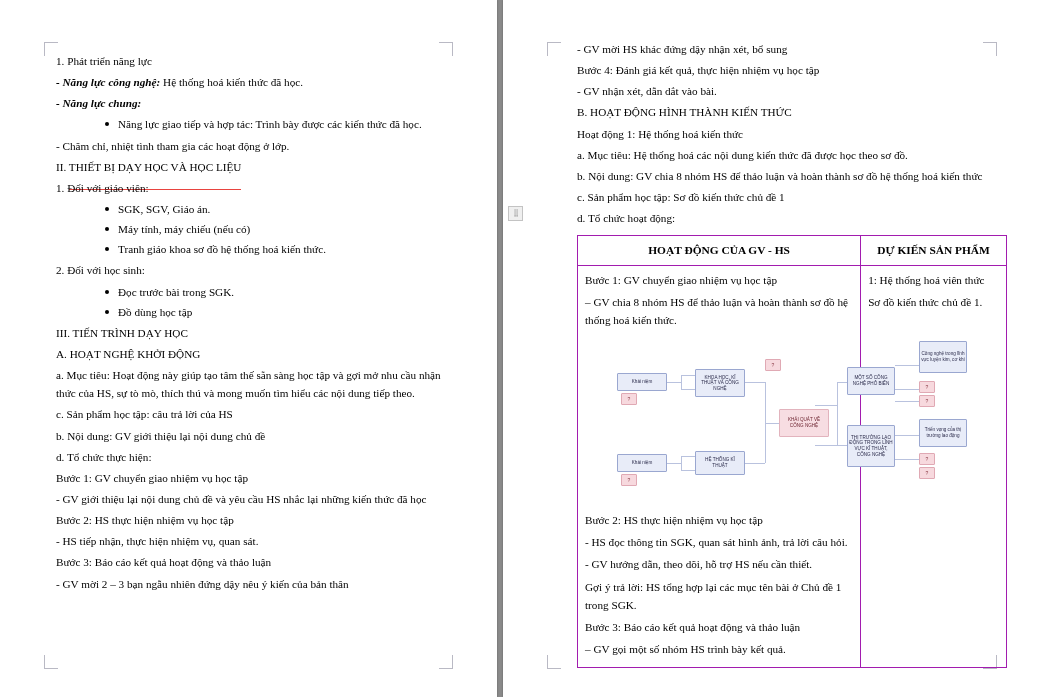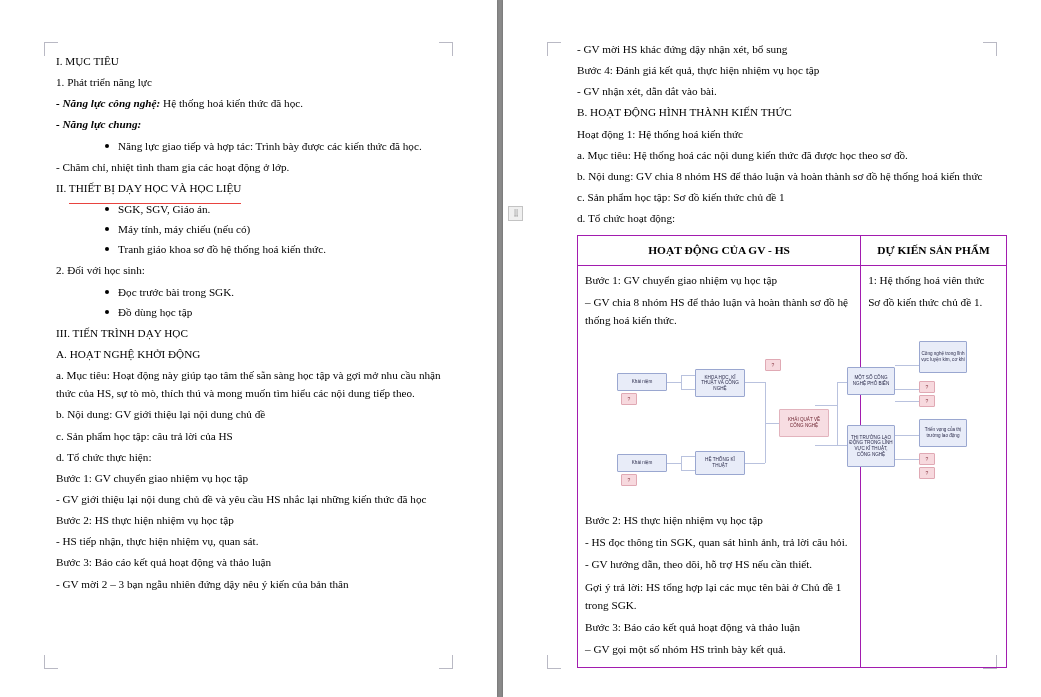--- a/index.html
+++ b/index.html
@@ -67,21 +67,21 @@
     font-weight: bold;
     font-size: 11.6px;
     letter-spacing: .2px;
     margin-bottom: 18px;
   }
   p { margin: 0 0 3px 0; }
   .b { font-weight: normal; }
   .bi { font-weight: bold; font-style: italic; }
   .underline-red {
     border-bottom: 1.6px solid #e8433f;
-    padding-bottom: 9px;
+    padding-bottom: 16px;
   }
   ul.bul {
     margin: 1px 0 3px 0;
     padding-left: 34px;
     list-style: none;
   }
   ul.bul li {
     position: relative;
     margin-bottom: 2px;
     margin-left: 28px;
@@ -181,44 +181,44 @@
 <div class="viewport">
 
   <div class="page left">
     <div class="cmark tl"></div>
     <div class="cmark tr"></div>
     <div class="cmark bl"></div>
     <div class="cmark br"></div>
 
     <div class="content">
 
-      <p class="b">I. MỤC TIÊU</p>
       <p class="b">1. Phát triển năng lực</p>
       <p><span class="bi">- Năng lực công nghệ:</span><span> Hệ thống hoá kiến thức đã học.</span></p>
       <p class="bi">- Năng lực chung:</p>
       <ul class="bul">
         <li>Năng lực giao tiếp và hợp tác: Trình bày được các kiến thức đã học.</li>
       </ul>
       <p>- Chăm chỉ, nhiệt tình tham gia các hoạt động ở lớp.</p>
       <p class="b"><span>II. </span><span class="underline-red">THIẾT BỊ DẠY HỌC VÀ HỌC LIỆU</span></p>
+      <p class="b">1. Đối với giáo viên:</p>
       <ul class="bul">
         <li>SGK, SGV, Giáo án.</li>
         <li>Máy tính, máy chiếu (nếu có)</li>
         <li>Tranh giáo khoa sơ đồ hệ thống hoá kiến thức.</li>
       </ul>
       <p class="b">2. Đối với học sinh:</p>
       <ul class="bul">
         <li>Đọc trước bài trong SGK.</li>
         <li>Đồ dùng học tập</li>
       </ul>
       <p class="b">III. TIẾN TRÌNH DẠY HỌC</p>
       <p class="b">A. HOẠT NGHỆ KHỞI ĐỘNG</p>
       <p><span class="b">a. Mục tiêu:</span><span> Hoạt động này giúp tạo tâm thế sẵn sàng học tập và gợi mở nhu cầu nhận thức của HS, sự tò mò, thích thú và mong muốn tìm hiểu các nội dung tiếp theo.</span></p>
+      <p><span class="b">c. Sản phẩm học tập:</span><span> câu trả lời của HS</span></p>
       <p><span class="b">b. Nội dung:</span><span> GV giới thiệu lại nội dung chủ đề</span></p>
-      <p><span class="b">c. Sản phẩm học tập:</span><span> câu trả lời của HS</span></p>
       <p class="b">d. Tổ chức thực hiện:</p>
       <p class="b">Bước 1: GV chuyển giao nhiệm vụ học tập</p>
       <p>- GV giới thiệu lại nội dung chủ đề và yêu cầu HS nhắc lại những kiến thức đã học</p>
       <p class="b">Bước 2: HS thực hiện nhiệm vụ học tập</p>
       <p>- HS tiếp nhận, thực hiện nhiệm vụ, quan sát.</p>
       <p class="b">Bước 3: Báo cáo kết quả hoạt động và thảo luận</p>
       <p>- GV mời 2 – 3 bạn ngẫu nhiên đứng dậy nêu ý kiến của bản thân</p>
     </div>
   </div>
 

